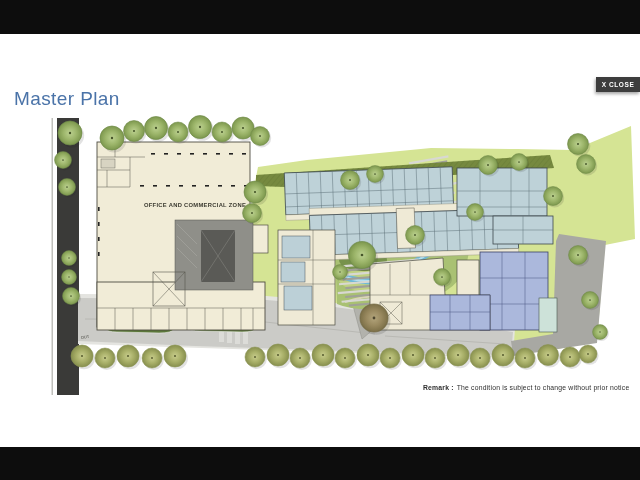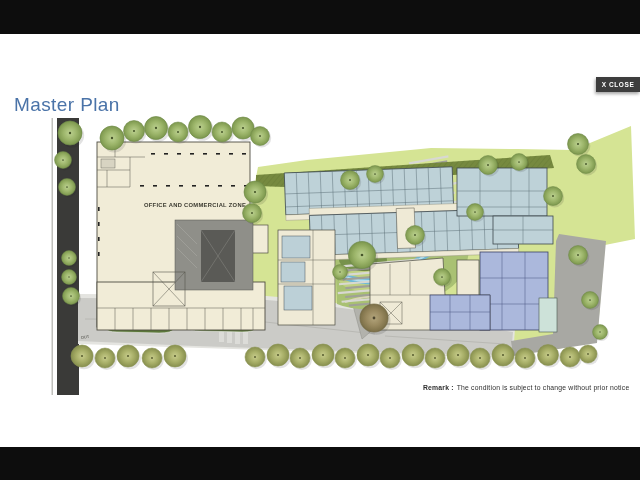--- a/index.html
+++ b/index.html
@@ -4,21 +4,21 @@
 <style>
   html,body{margin:0;padding:0;}
   body{
     width:640px;height:480px;position:relative;overflow:hidden;
     background:#ffffff;font-family:"Liberation Sans",sans-serif;
   }
   .bar{position:absolute;left:0;width:640px;background:#0d0d0d;}
   #bar-top{top:0;height:34px;}
   #bar-bottom{top:447px;height:33px;}
   #page-title{
-    position:absolute;left:14px;top:94px;
+    position:absolute;left:14px;top:88px;
     font-size:19px;color:#4a73a8;letter-spacing:.4px;font-weight:400;
   }
   #close-btn{
     position:absolute;left:596px;top:77px;width:44px;height:15px;
     background:#3d3d3d;color:#ffffff;font-size:6.5px;font-weight:bold;
     letter-spacing:.6px;text-align:center;line-height:15px;
     box-shadow:-1px 2px 3px rgba(0,0,0,.35);cursor:pointer;border:0;padding:0;
   }
   #plan-svg{position:absolute;left:45px;top:112px;}
   #remark{

